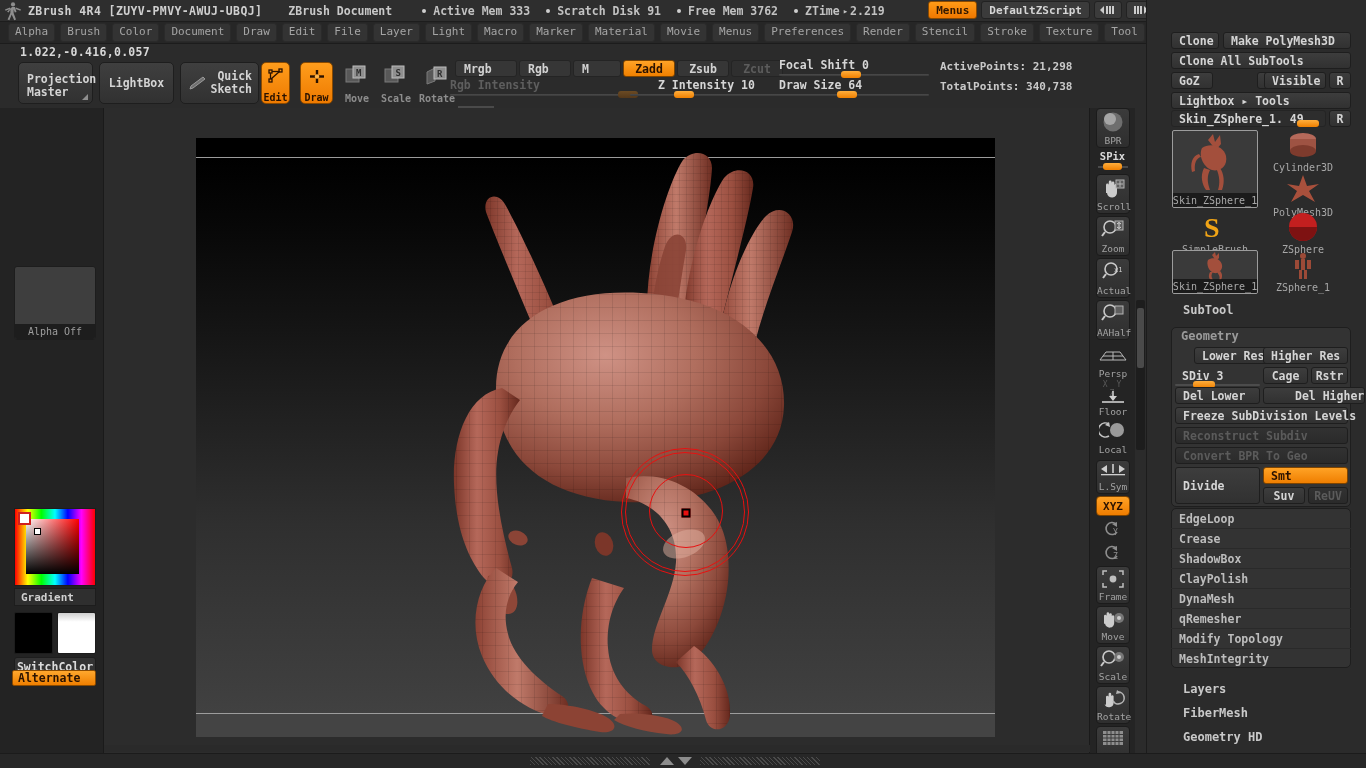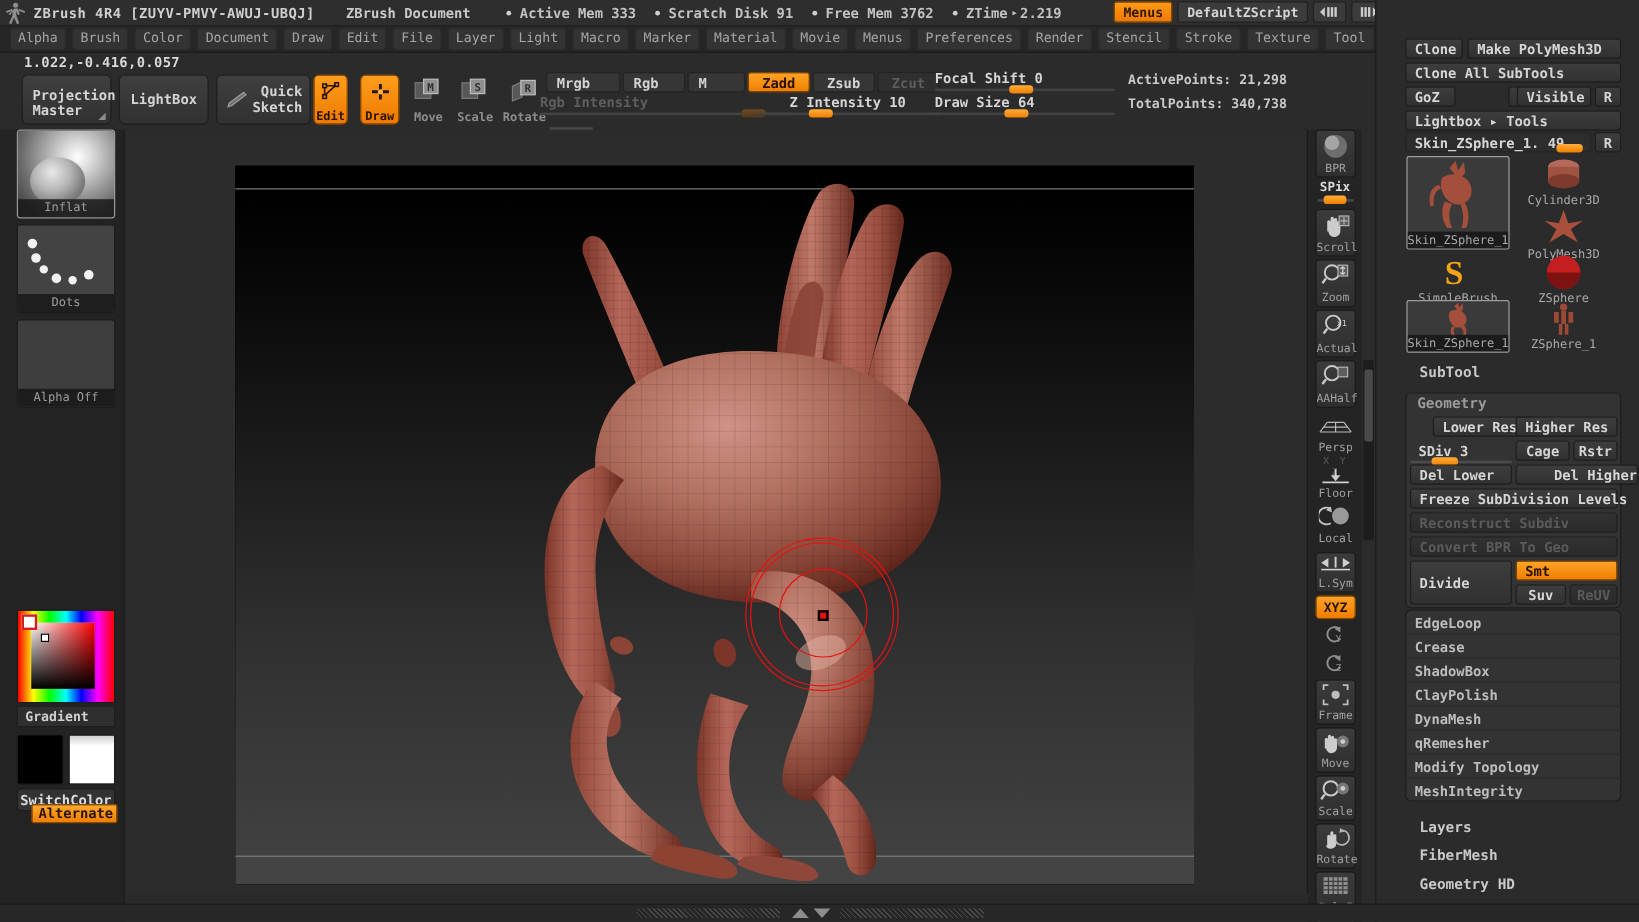--- a/index.html
+++ b/index.html
@@ -179,21 +179,21 @@
   }
   .sw-black { background: #000; }
   .sw-white { background: linear-gradient(#cfcfcf, #ffffff 22%, #ffffff); }
   .switchcolor {
     position: absolute; left: 14px; width: 82px; height: 19px;
     background: #333; border: 1px solid #1d1d1d; border-radius: 3px;
     color: #dcdcdc; font-size: 11.5px; font-weight: bold;
     display: flex; align-items: center; justify-content: center;
   }
   .alternate {
-    position: absolute; left: 26px; width: 72px; height: 16px;
+    position: absolute; left: 12px; width: 84px; height: 16px;
     background: linear-gradient(#ffa82e,#ef7f00); border: 1px solid #8a4a00; border-radius: 2px;
     color: #2b1300; font-size: 11.5px; font-weight: bold;
     display: flex; align-items: center; padding-left: 5px;
   }
 
   
   .canvasarea {
     position: absolute; left: 104px; top: 108px; width: 986px; height: 645px;
     background: #2c2c2c; border-right: 1px solid #1a1a1a;
   }
@@ -570,35 +570,20 @@
       <div class="slider-track"></div>
       <div class="slider-knob" style="left:58px;"></div>
     </div>
 
     <div class="pointcount" style="left:485px; top:-0px;">ActivePoints: 21,298</div>
     <div class="pointcount" style="left:485px; top:20px;">TotalPoints: 340,738</div>
   </div>
   <div style="position:absolute; left:458px; top:106px; width:36px; height:5px; background:#4a4a4a;"></div>
 
   <div class="leftpanel">
-    <div class="pal-thumb sel" style="top:0px;">
-      <div class="sphere-inflat"></div>
-      <div class="pal-cap">Inflat</div>
-    </div>
-    <div class="pal-thumb" style="top:79px;">
-      <div class="dots-thumb">
-        <i style="left:8px; top:11px; width:8px; height:8px;"></i>
-        <i style="left:11px; top:23px; width:8px; height:8px;"></i>
-        <i style="left:18px; top:33px; width:7px; height:7px;"></i>
-        <i style="left:28px; top:40px; width:8px; height:8px;"></i>
-        <i style="left:42px; top:42px; width:7px; height:7px;"></i>
-        <i style="left:55px; top:37px; width:8px; height:8px;"></i>
-      </div>
-      <div class="pal-cap">Dots</div>
-    </div>
     <div class="pal-thumb" style="top:158px; background:#3e3e3e;">
       <div class="pal-cap">Alpha Off</div>
     </div>
 
     <div class="colorpicker" style="top:400px;">
       <div class="cp-inner"></div>
       <div class="cp-marker big"></div>
       <div class="cp-marker" style="left:19px; top:19px;"></div>
     </div>
     <div class="gradient-btn" style="top:480px;">Gradient</div>

